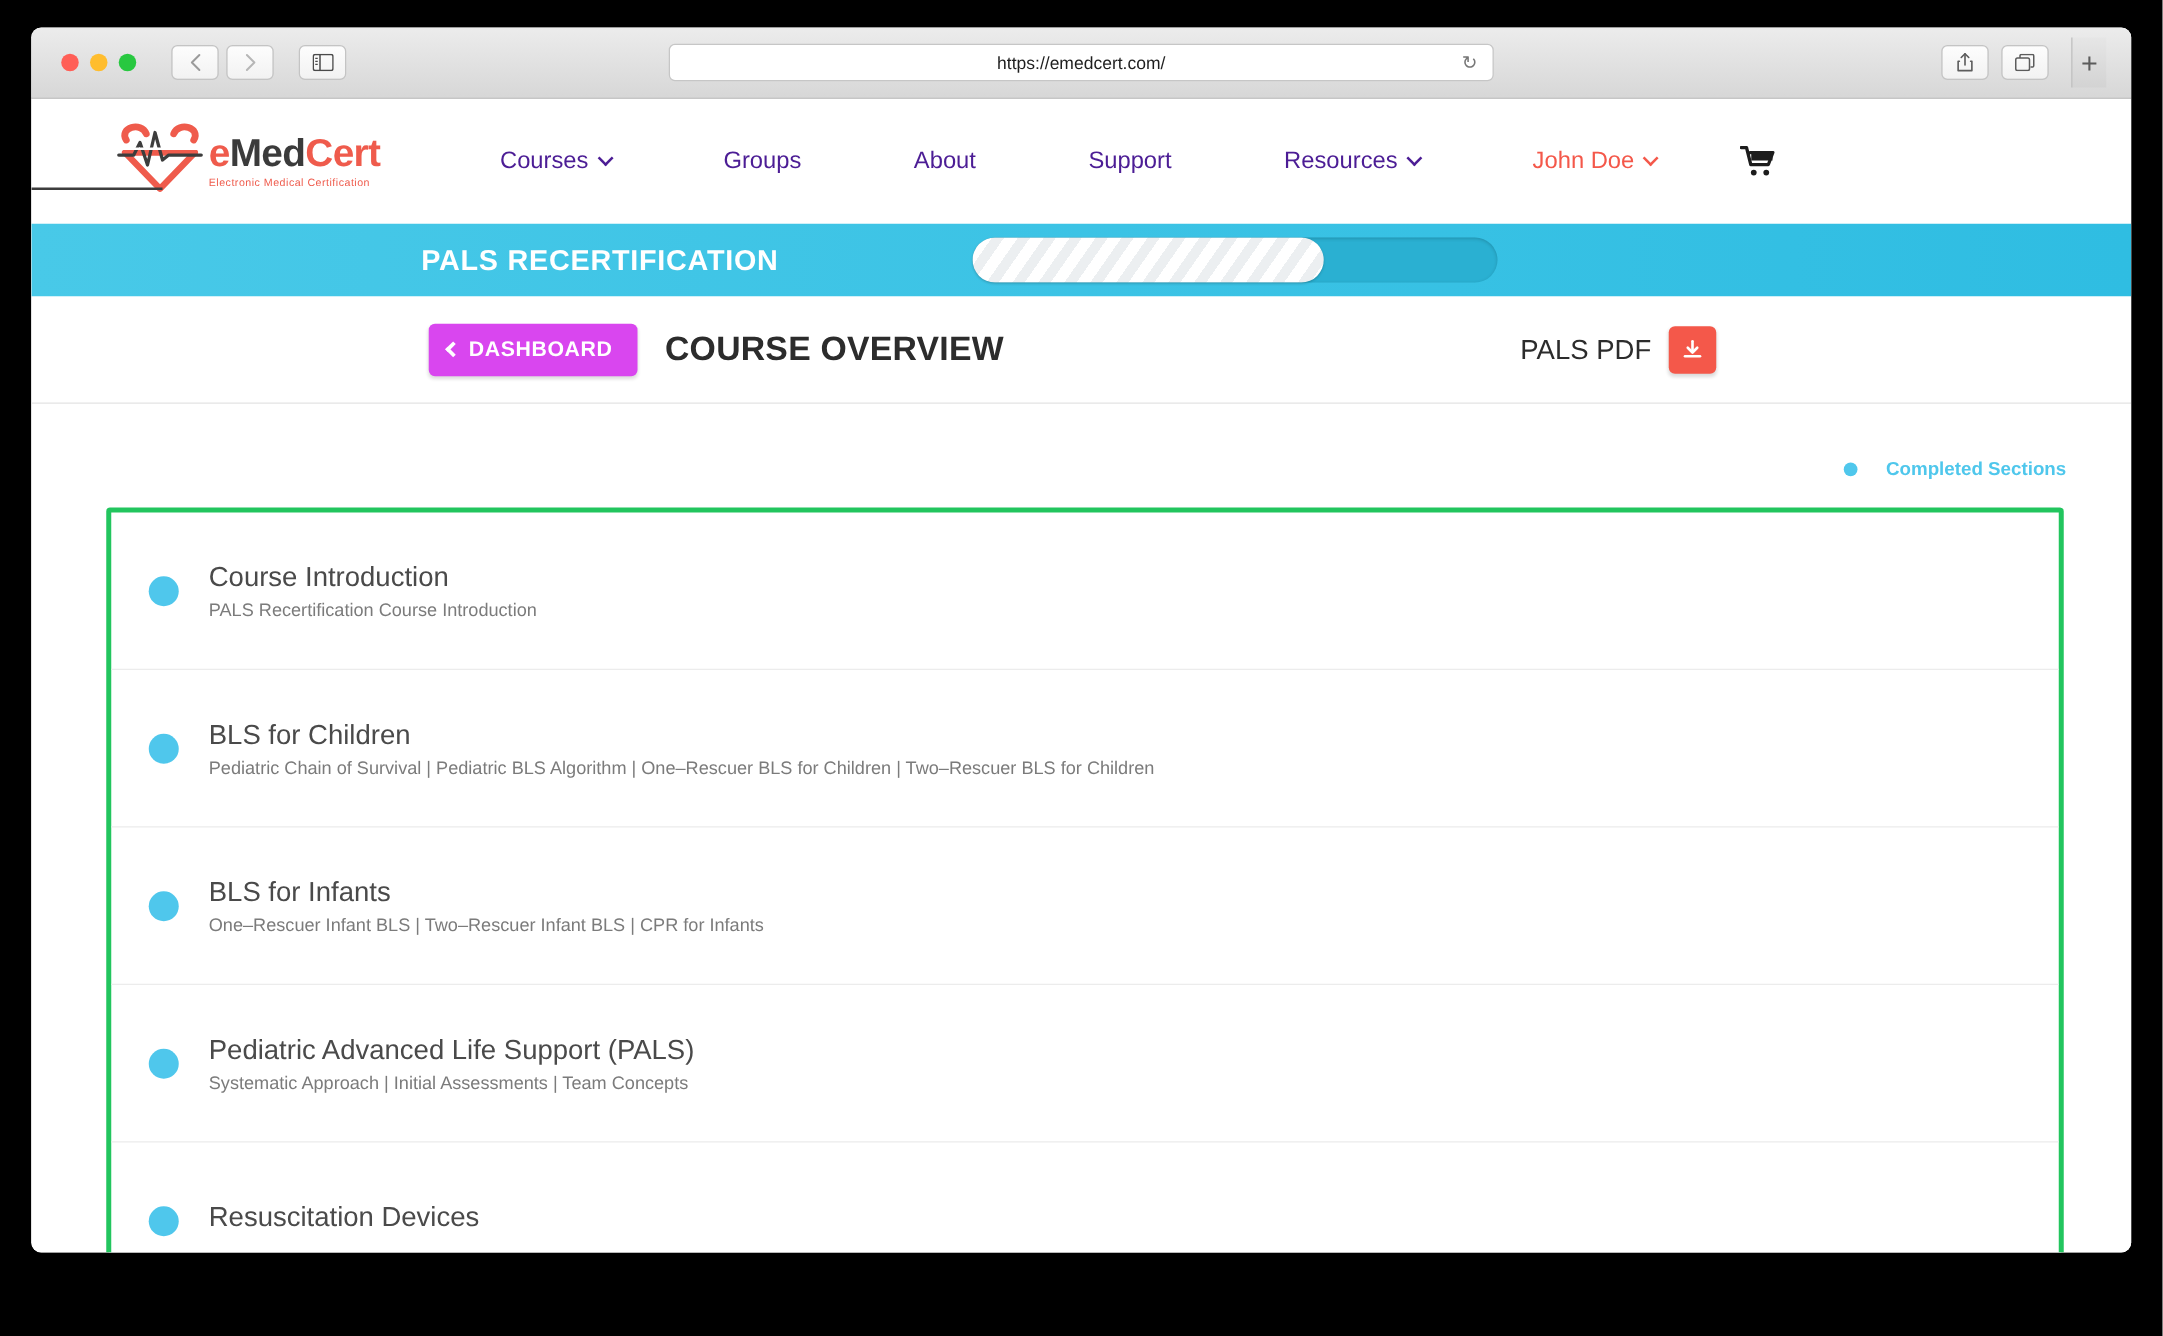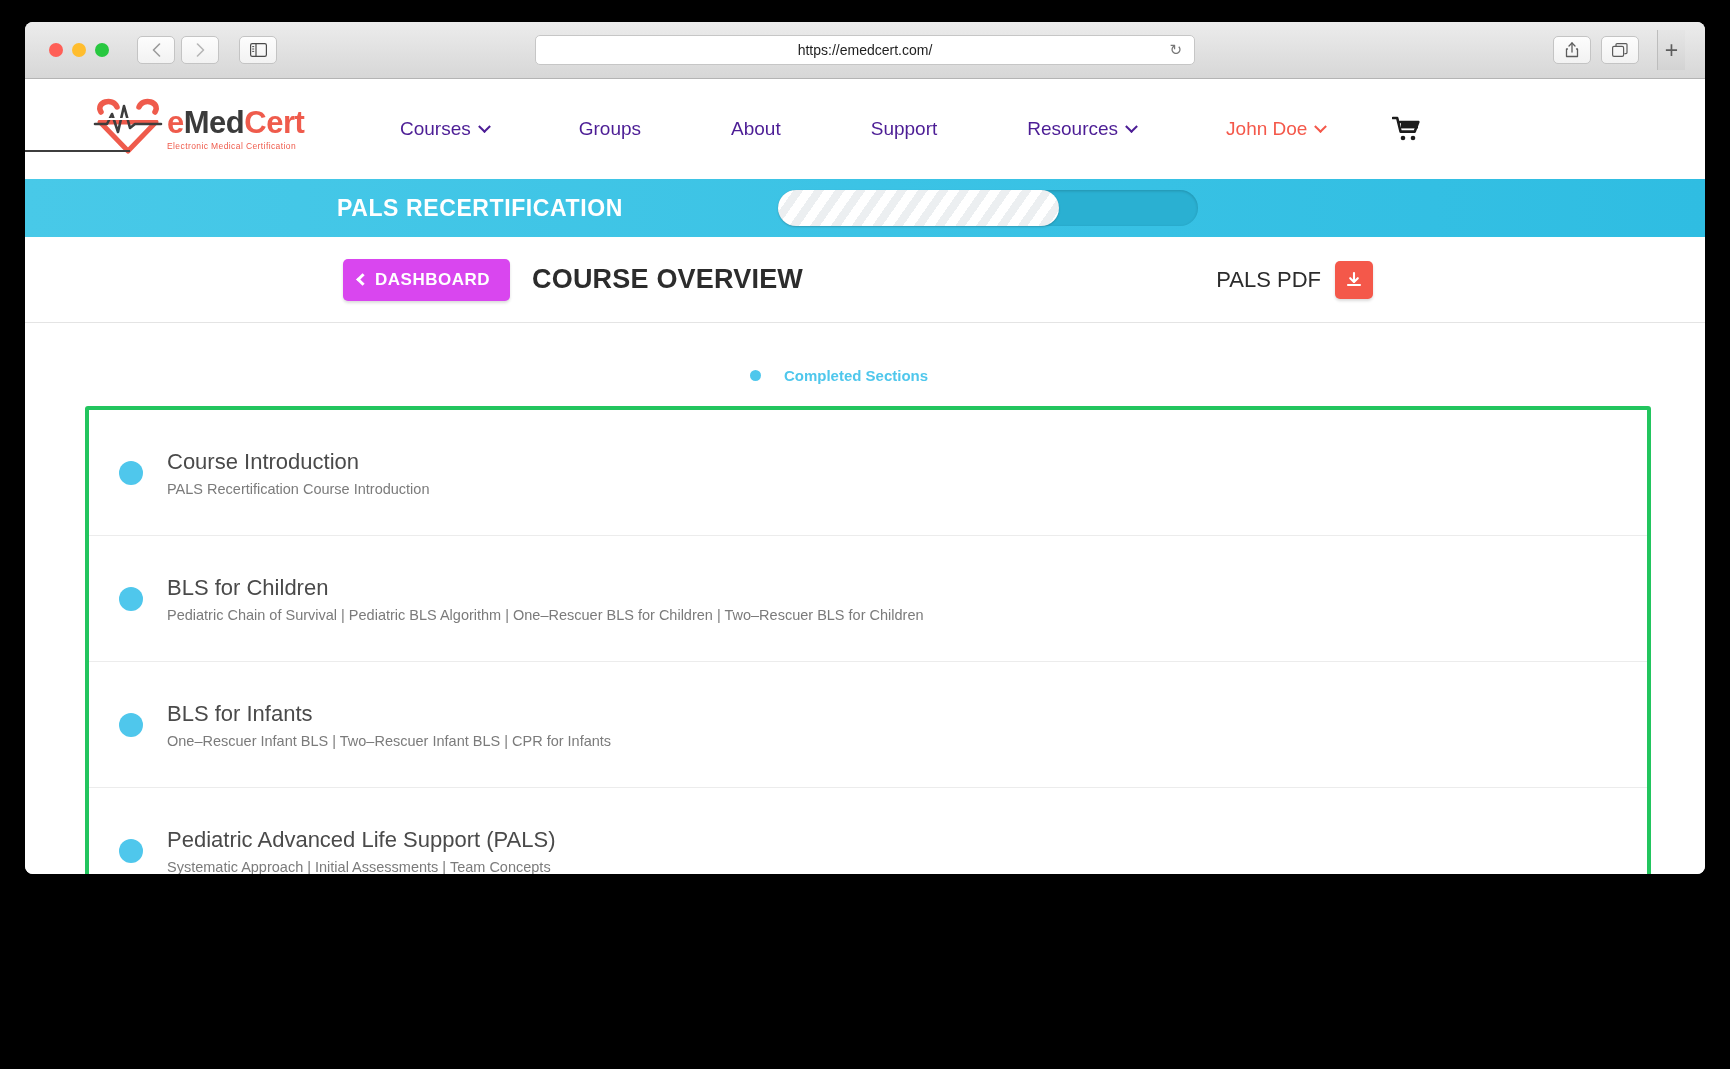--- a/index.html
+++ b/index.html
@@ -11,21 +11,21 @@
     font-family: "Liberation Sans", sans-serif;
     overflow: hidden;
   }
 
   
   .browser-window {
     position: absolute;
     left: 25px;
     top: 22px;
     width: 1680px;
-    height: 852px;
+    height: 980px;
     background: #ffffff;
     border-radius: 8px;
     overflow: hidden;
     box-shadow: 0 6px 34px rgba(0,0,0,0.55);
   }
 
   .titlebar {
     height: 57px;
     background: linear-gradient(#ececec, #d7d7d7);
     border-bottom: 1px solid #b4b4b4;
@@ -251,21 +251,21 @@
     display: flex; align-items: center; justify-content: center;
     box-shadow: 0 2px 3px rgba(0,0,0,0.14);
   }
 
   
   .content { padding: 0 0 0 0; position: relative; }
 
   .legend {
     display: flex;
     align-items: center;
-    justify-content: center;
+    justify-content: flex-end;
     gap: 23px;
     padding: 44px 52px 0 0;
     font-size: 15px;
     font-weight: bold;
     color: #4fc7ec;
   }
   .legend .dot { width: 11px; height: 11px; border-radius: 50%; background: #4fc7ec; }
 
   .sections-card {
     margin: 22px 54px 0 60px;

